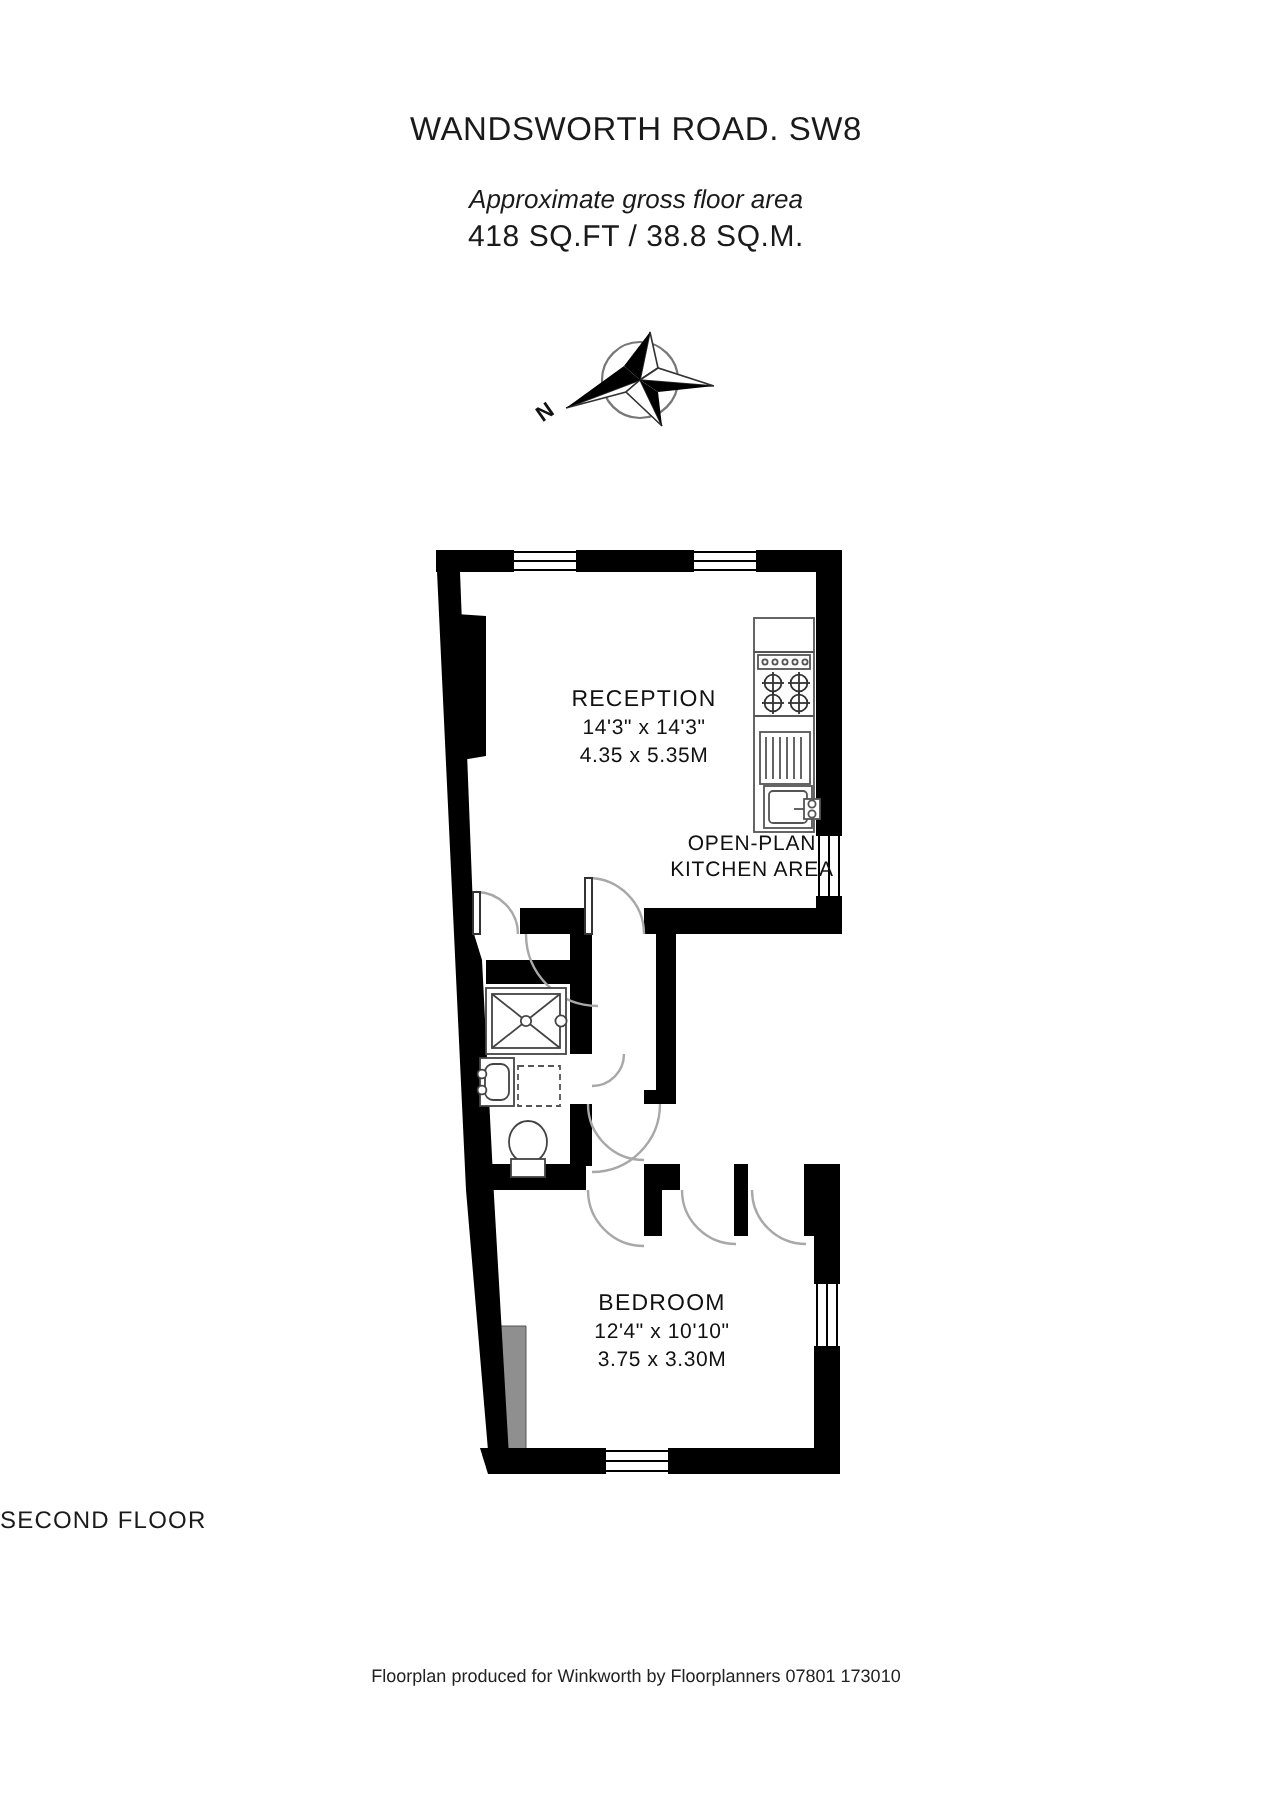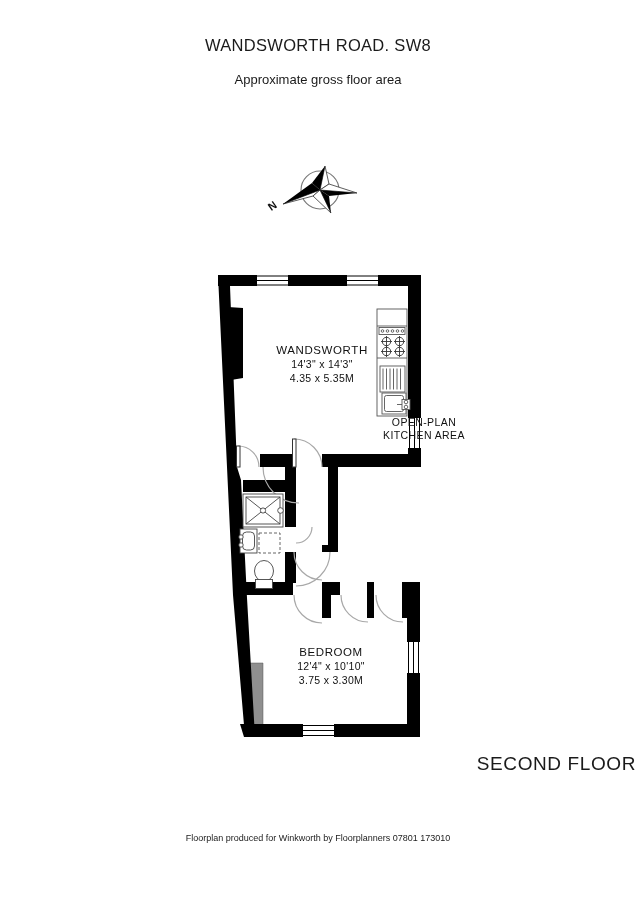--- a/index.html
+++ b/index.html
@@ -1,39 +1,40 @@
 <!DOCTYPE html>
 <html><head>
 <meta charset="utf-8">
 <style>
   * { margin:0; padding:0; box-sizing:border-box; }
   html,body { background:#ffffff; }
   body { font-family:"Liberation Sans","DejaVu Sans",sans-serif; color:#111; }
   .page { position:relative; width:636px; height:900px; background:#fff; overflow:hidden; margin:0 auto; }
   .abs { position:absolute; }
   .header { left:0; right:0; top:36px; text-align:center; }
-  .title-line { font-size:16.5px; letter-spacing:0.3px; line-height:19px; color:#1a1a1a; }
-  .area-label { font-size:13px; margin-top:17px; line-height:15px; color:#1a1a1a; }
+  .title-line { font-size:16.5px; letter-spacing:0.3px; line-height:19px; color:#1a1a1a;margin-top:20px; }
+  .area-label { font-size:13px; margin-top:17px; line-height:15px; color:#1a1a1a;font-style:italic; }
   .area-value { font-size:15px; margin-top:3px; letter-spacing:0.3px; color:#1a1a1a; }
   .room-label { position:absolute; text-align:center; transform:translateX(-50%); color:#111; }
   .room-name { font-size:11.5px; letter-spacing:0.6px; line-height:14px; }
   .room-dims { font-size:10.5px; letter-spacing:0.3px; line-height:14px; }
-  .kitchen-label { position:absolute; text-align:center; transform:translateX(-50%); font-size:10.5px; letter-spacing:0.4px; line-height:13px; color:#111;margin-left:48px; }
-  .floor-label { position:absolute; left:0; right:0; text-align:right; font-size:19px; letter-spacing:0.6px; color:#1a1a1a; }
+  .kitchen-label { position:absolute; text-align:center; transform:translateX(-50%); font-size:10.5px; letter-spacing:0.4px; line-height:13px; color:#111; }
+  .floor-label { position:absolute; left:0; right:0; text-align:left; font-size:12px; letter-spacing:0.6px; color:#1a1a1a; }
   .footer { position:absolute; left:0; right:0; text-align:center; font-size:9px; line-height:12px; color:#222; }
   svg { display:block; }
 </style>
 </head>
 <body>
 
 <div class="page">
 
   <div class="abs header">
     <div class="title-line">WANDSWORTH ROAD. SW8</div>
     <div class="area-label">Approximate gross floor area</div>
+    <div class="area-value">418 SQ.FT / 38.8 SQ.M.</div>
   </div>
 
   <svg class="abs" style="left:0;top:0" width="636" height="900" viewBox="0 0 636 900">
 
     <g>
       <circle cx="320" cy="190" r="19" fill="none" stroke="#777" stroke-width="1.1"></circle>
 
       <polygon points="325,166 329,184 320,190" fill="#fff" stroke="#333" stroke-width="0.8"></polygon>
       <polygon points="357,193 329,184 320,190" fill="#fff" stroke="#333" stroke-width="0.8"></polygon>
       <polygon points="283,204 313,196 320,190" fill="#fff" stroke="#333" stroke-width="0.8"></polygon>
@@ -193,21 +194,21 @@
         <rect x="384.5" y="395.5" width="19" height="16" rx="2"></rect>
         <rect x="402" y="399.5" width="8" height="10"></rect>
         <circle cx="406" cy="402" r="1.8"></circle>
           <circle cx="406" cy="407" r="1.8"></circle>
         <line x1="402" y1="404.5" x2="397" y2="404.5"></line>
       </g>
     </g>
   </svg>
 
   <div class="room-label" style="left:322px; top:343px;">
-    <div class="room-name">WANDSWORTH</div>
+    <div class="room-name">RECEPTION</div>
     <div class="room-dims">14'3" x 14'3"</div>
     <div class="room-dims">4.35 x 5.35M</div>
   </div>
 
   <div class="kitchen-label" style="left:376px; top:416px;">
     <div>OPEN-PLAN</div>
     <div>KITCHEN AREA</div>
   </div>
 
   <div class="room-label" style="left:331px; top:645px;">

